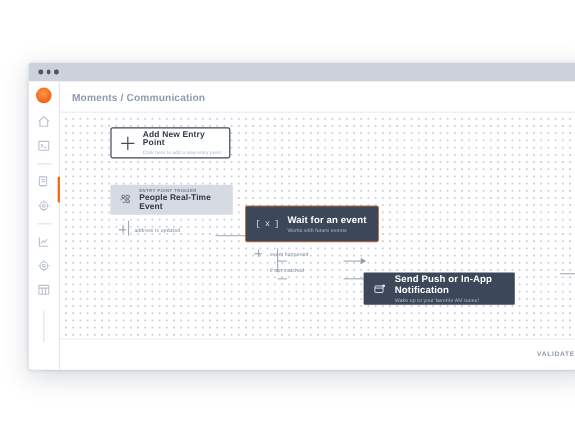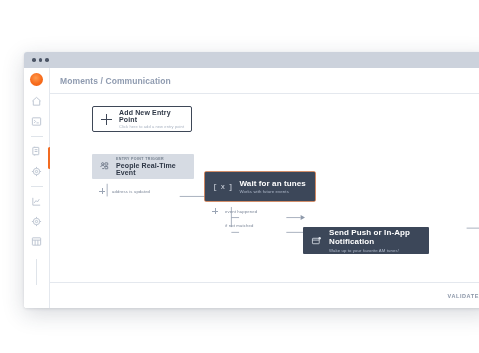--- a/index.html
+++ b/index.html
@@ -341,21 +341,21 @@
             <span class="ttl-trig" style="display:block">People Real-Time Event</span>
           </span>
         </div>
 
         <span class="plus-sm" style="left:49px; top:94px;"></span>
         <span class="edge-label" style="left:62px; top:95px;">address is updated</span>
 
         <div class="node wait">
           <span class="bracket-icon">[ x ]</span>
           <span>
-            <span class="ttl-light" style="display:block">Wait for an tunes</span>
+            <span class="ttl-light" style="display:block">Wait for an event</span>
             <span class="sub-light" style="display:block">Works with future events</span>
           </span>
         </div>
 
         <span class="plus-sm" style="left:162px; top:114px;"></span>
         <span class="edge-label" style="left:175px; top:115px;">event happened</span>
 
         <span class="edge-label" style="left:175px; top:129px;">if not matched</span>
 
         <div class="node push">

